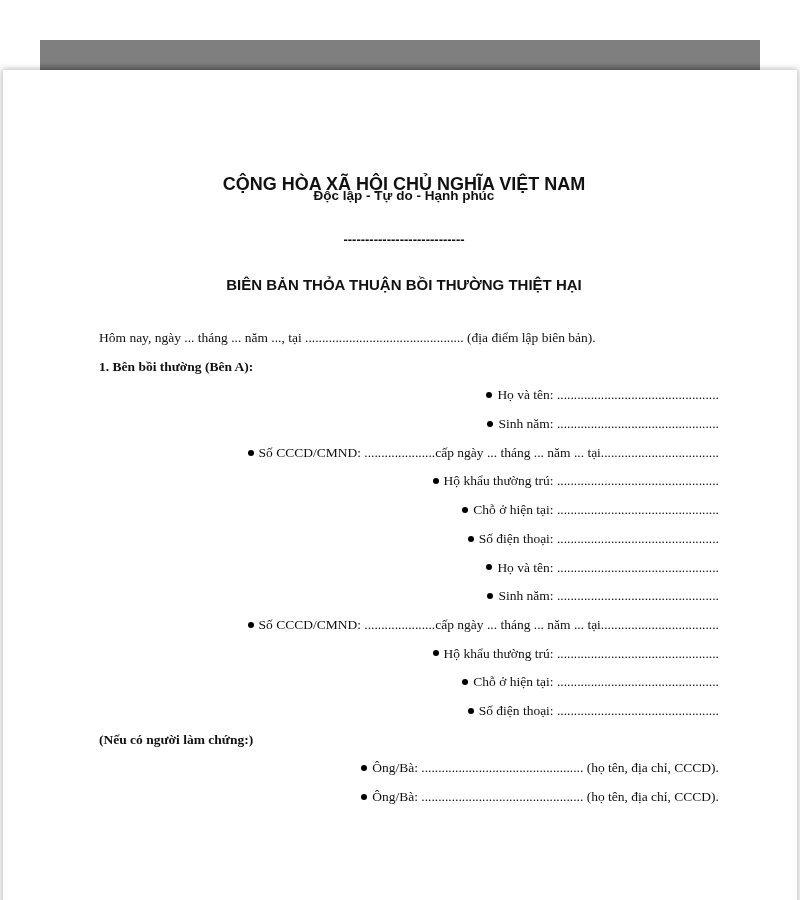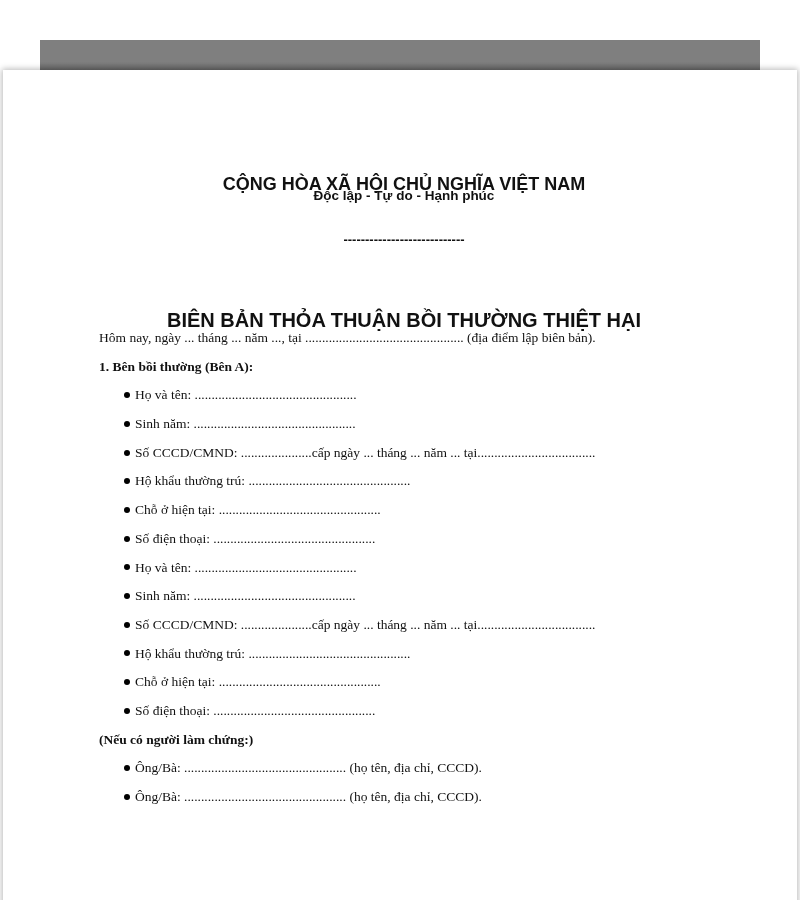--- a/index.html
+++ b/index.html
@@ -67,41 +67,41 @@
       font-size: 13px;
       text-align: center;
       line-height: 28px;
       letter-spacing: 0px;
     }
     .doc-title {
       position: absolute;
       left: -10px; width: 630px;
       top: 200px;
       font-weight: bold;
-      font-size: 20px;
+      font-size: 15px;
       text-align: center;
       line-height: 30px;
-      margin-top: 35px;
     }
     .body {
       position: absolute;
       left: 0;
       top: 254px;
       width: 620px;
     }
     .line {
       height: 28.7px;
       line-height: 28.7px;
       white-space: nowrap;
       font-family: Liberation Serif, serif;
     }
     .bold { font-weight: bold; }
     .bullet {
       padding-left: 25px;
       position: relative;
+      text-align: right;
     }
     .bullet .dot {
       display: inline-block;
       width: 6px;
       height: 6px;
       border-radius: 50%;
       background: #000;
       margin-right: 5px;
       vertical-align: middle;
       position: relative;

